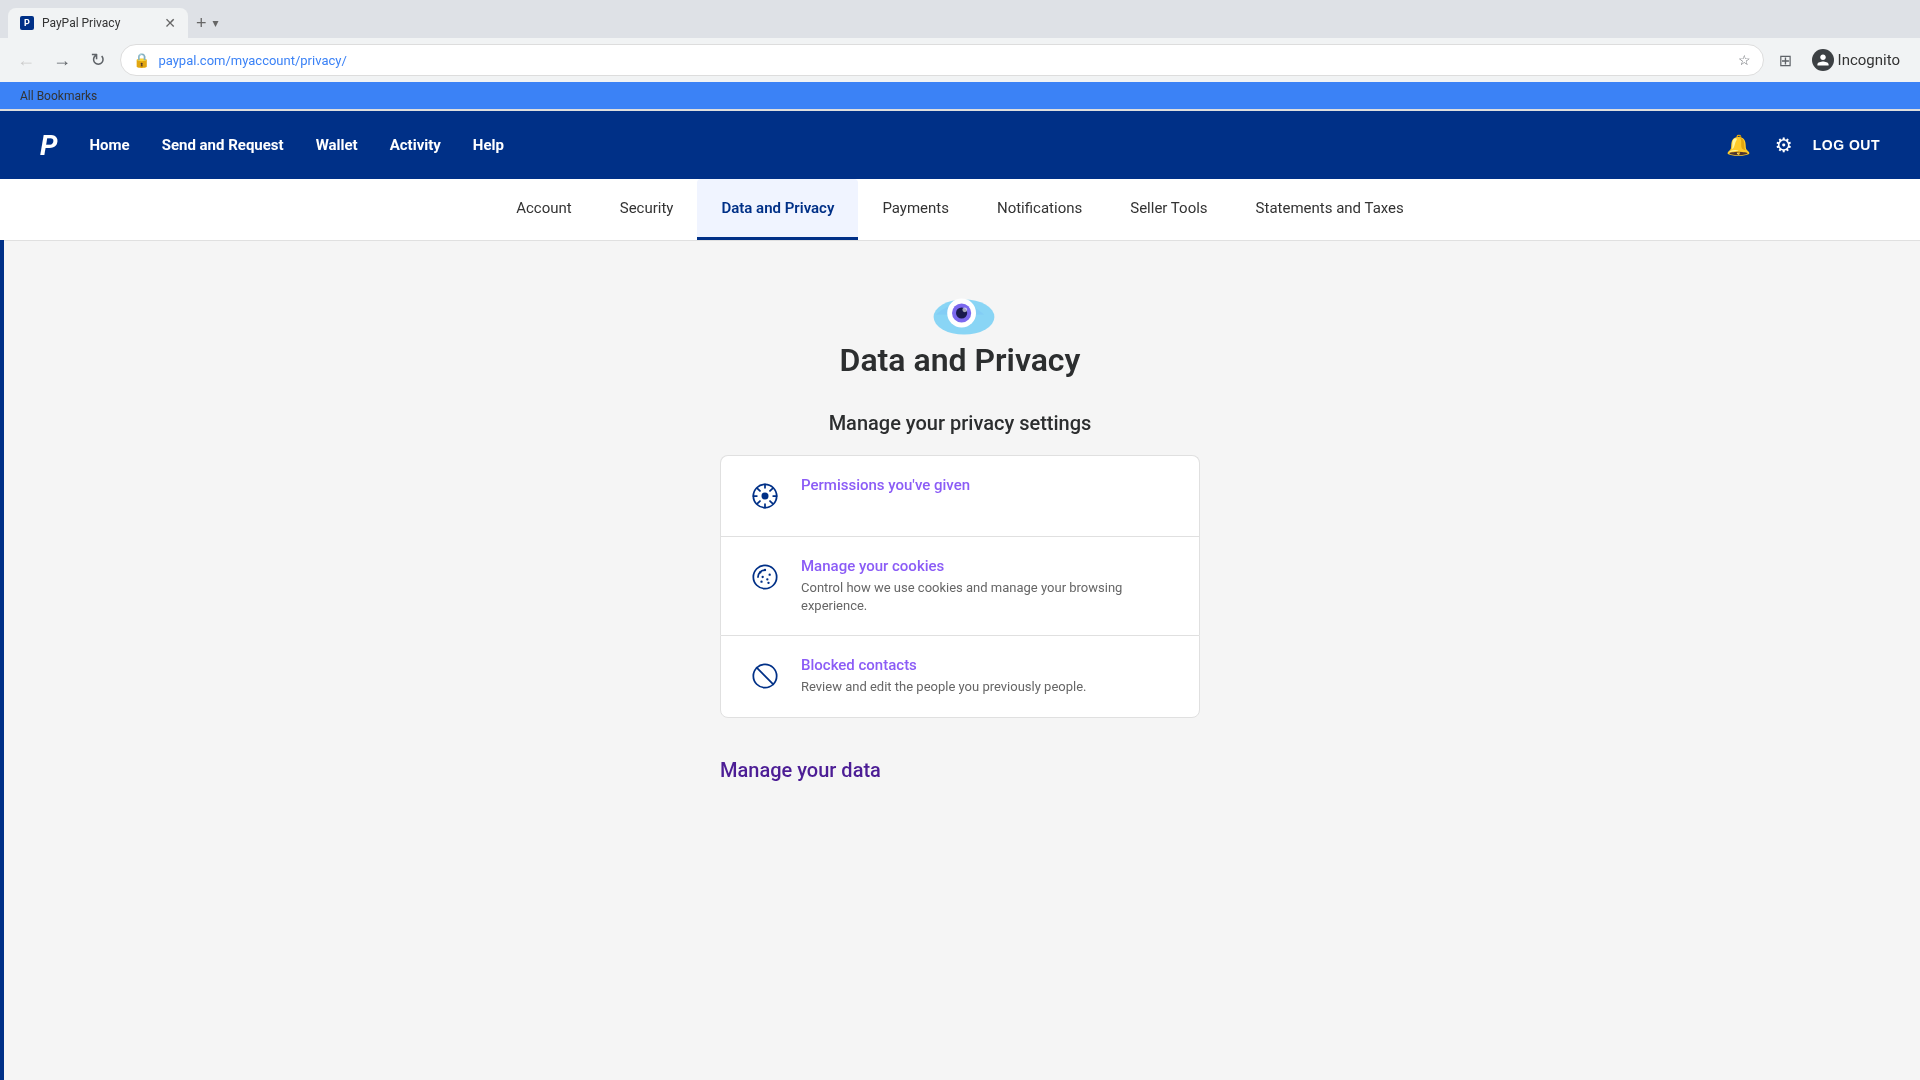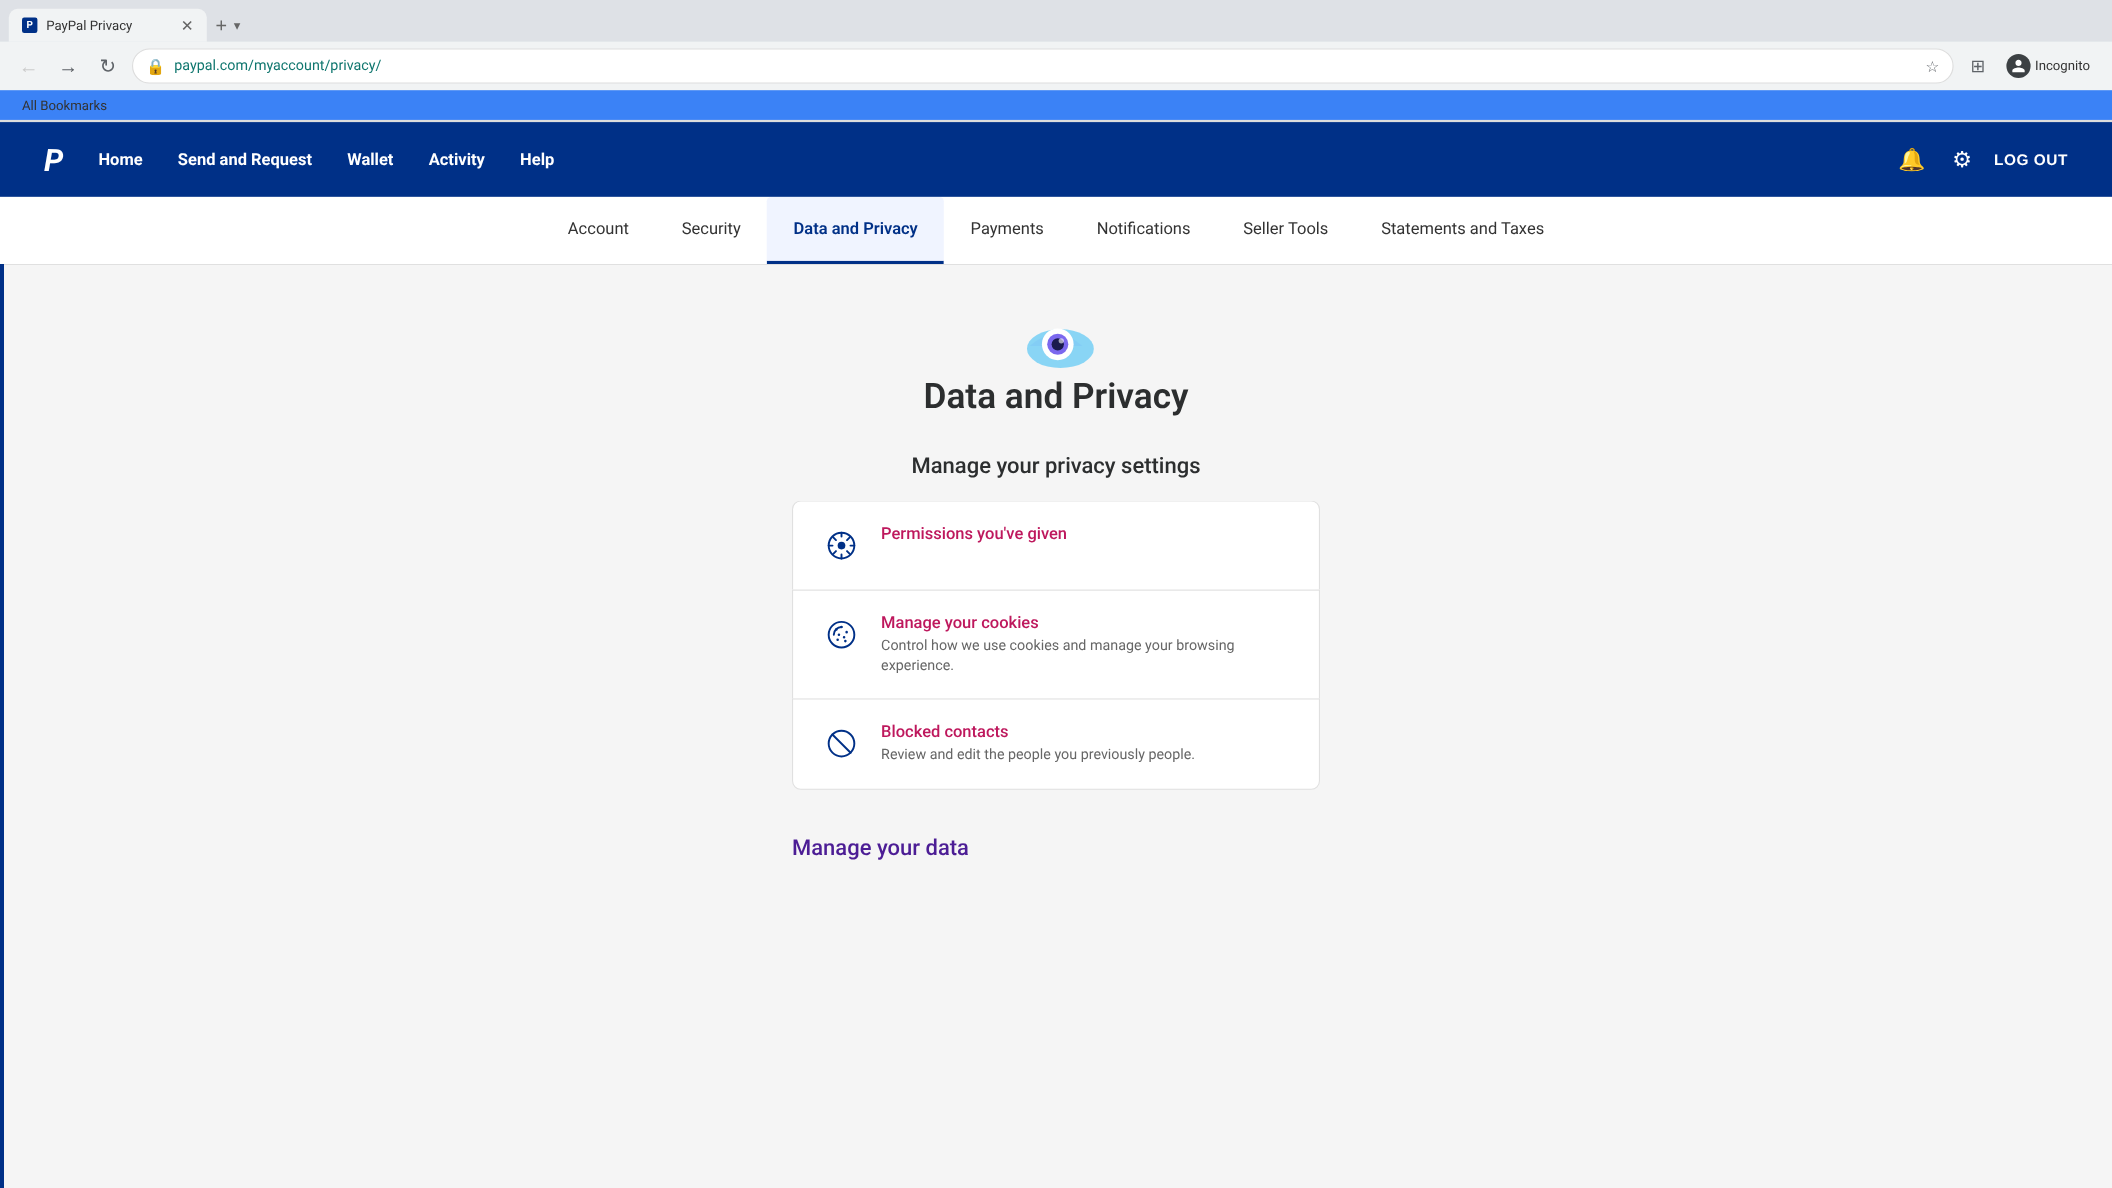--- a/index.html
+++ b/index.html
@@ -14,25 +14,25 @@
     .tab-title { flex: 1; overflow: hidden; text-overflow: ellipsis; white-space: nowrap; font-size: 12px; }
     .tab-close { color: #666; font-size: 14px; cursor: pointer; }
     .new-tab-btn { margin-left: 4px; background: none; border: none; font-size: 18px; color: #666; cursor: pointer; padding: 0 4px; }
     .tab-dropdown { margin-left: 2px; background: none; border: none; color: #666; cursor: pointer; font-size: 12px; }
 
     .address-bar { display: flex; align-items: center; padding: 6px 12px; gap: 8px; background: #f1f3f4; height: 44px; }
     .nav-btn { background: none; border: none; color: #5f6368; cursor: pointer; font-size: 18px; padding: 4px; border-radius: 50%; width: 28px; height: 28px; display: flex; align-items: center; justify-content: center; }
     .nav-btn.disabled { color: #ccc; cursor: default; }
     .address-input-wrap { flex: 1; background: white; border-radius: 20px; display: flex; align-items: center; padding: 4px 12px; gap: 8px; border: 1px solid #ddd; height: 32px; }
     .address-lock { color: #5f6368; font-size: 14px; }
-    .address-text { flex: 1; font-size: 13px; color: #0f766e; }
+    .address-text { flex: 1; font-size: 13px; color: #3b82f6; }
     .address-star { color: #5f6368; font-size: 14px; cursor: pointer; }
     .browser-right-icons { display: flex; align-items: center; gap: 4px; }
     .browser-icon-btn { background: none; border: none; color: #5f6368; cursor: pointer; font-size: 16px; padding: 4px; border-radius: 50%; width: 28px; height: 28px; display: flex; align-items: center; justify-content: center; }
-    .profile-btn { background: none; border: none; cursor: pointer; display: flex; align-items: center; gap: 4px; padding: 2px 8px; border-radius: 12px; font-size: 12px; color: #333; }
+    .profile-btn { background: none; border: none; cursor: pointer; display: flex; align-items: center; gap: 4px; padding: 2px 8px; border-radius: 12px; font-size: 15px; color: #333; }
     .profile-icon { width: 22px; height: 22px; border-radius: 50%; background: #3c4043; display: flex; align-items: center; justify-content: center; }
     .profile-icon svg { fill: white; }
     .bookmarks-bar { display: flex; align-items: center; padding: 2px 12px; background: #3b82f6; border-bottom: 1px solid #ddd; height: 28px; }
     .bookmark-item { font-size: 12px; color: #333; padding: 2px 8px; cursor: pointer; border-radius: 4px; }
 
     
     .paypal-header { background: #003087; padding: 0 40px; display: flex; align-items: center; height: 68px; }
     .paypal-logo { color: white; font-size: 28px; font-weight: bold; margin-right: 32px; }
     .paypal-logo span { font-style: italic; }
     .header-nav { display: flex; align-items: center; gap: 32px; flex: 1; }
@@ -55,21 +55,21 @@
 
     .section-title { font-size: 20px; font-weight: 500; color: #2c2e2f; margin-bottom: 20px; text-align: center; width: 100%; max-width: 480px; }
 
     .cards-container { width: 100%; max-width: 480px; display: flex; flex-direction: column; gap: 0; }
     .card-item { background: white; border: 1px solid #e0e0e0; display: flex; align-items: flex-start; padding: 20px 24px; cursor: pointer; text-decoration: none; }
     .card-item:first-child { border-radius: 8px 8px 0 0; }
     .card-item:last-child { border-radius: 0 0 8px 8px; }
     .card-item:not(:last-child) { border-bottom: none; }
     .card-icon { width: 40px; height: 40px; margin-right: 16px; flex-shrink: 0; display: flex; align-items: center; justify-content: center; color: #003087; font-size: 22px; }
     .card-text { flex: 1; }
-    .card-title { font-size: 15px; font-weight: 500; color: #be185d; margin-bottom: 4px; }
+    .card-title { font-size: 15px; font-weight: 500; color: #8b5cf6; margin-bottom: 4px; }
     .card-desc { font-size: 13px; color: #666; line-height: 1.4; }
 
     .manage-data-section { margin-top: 40px; width: 100%; max-width: 480px; }
     .manage-data-title { font-size: 20px; font-weight: 500; color: #4c1d95; margin-bottom: 8px; }
 
     
     .privacy-eye-svg { width: 80px; height: 60px; }
 
     
     .left-accent { position: fixed; left: 0; top: 240px; bottom: 0; width: 4px; background: #003087; }

